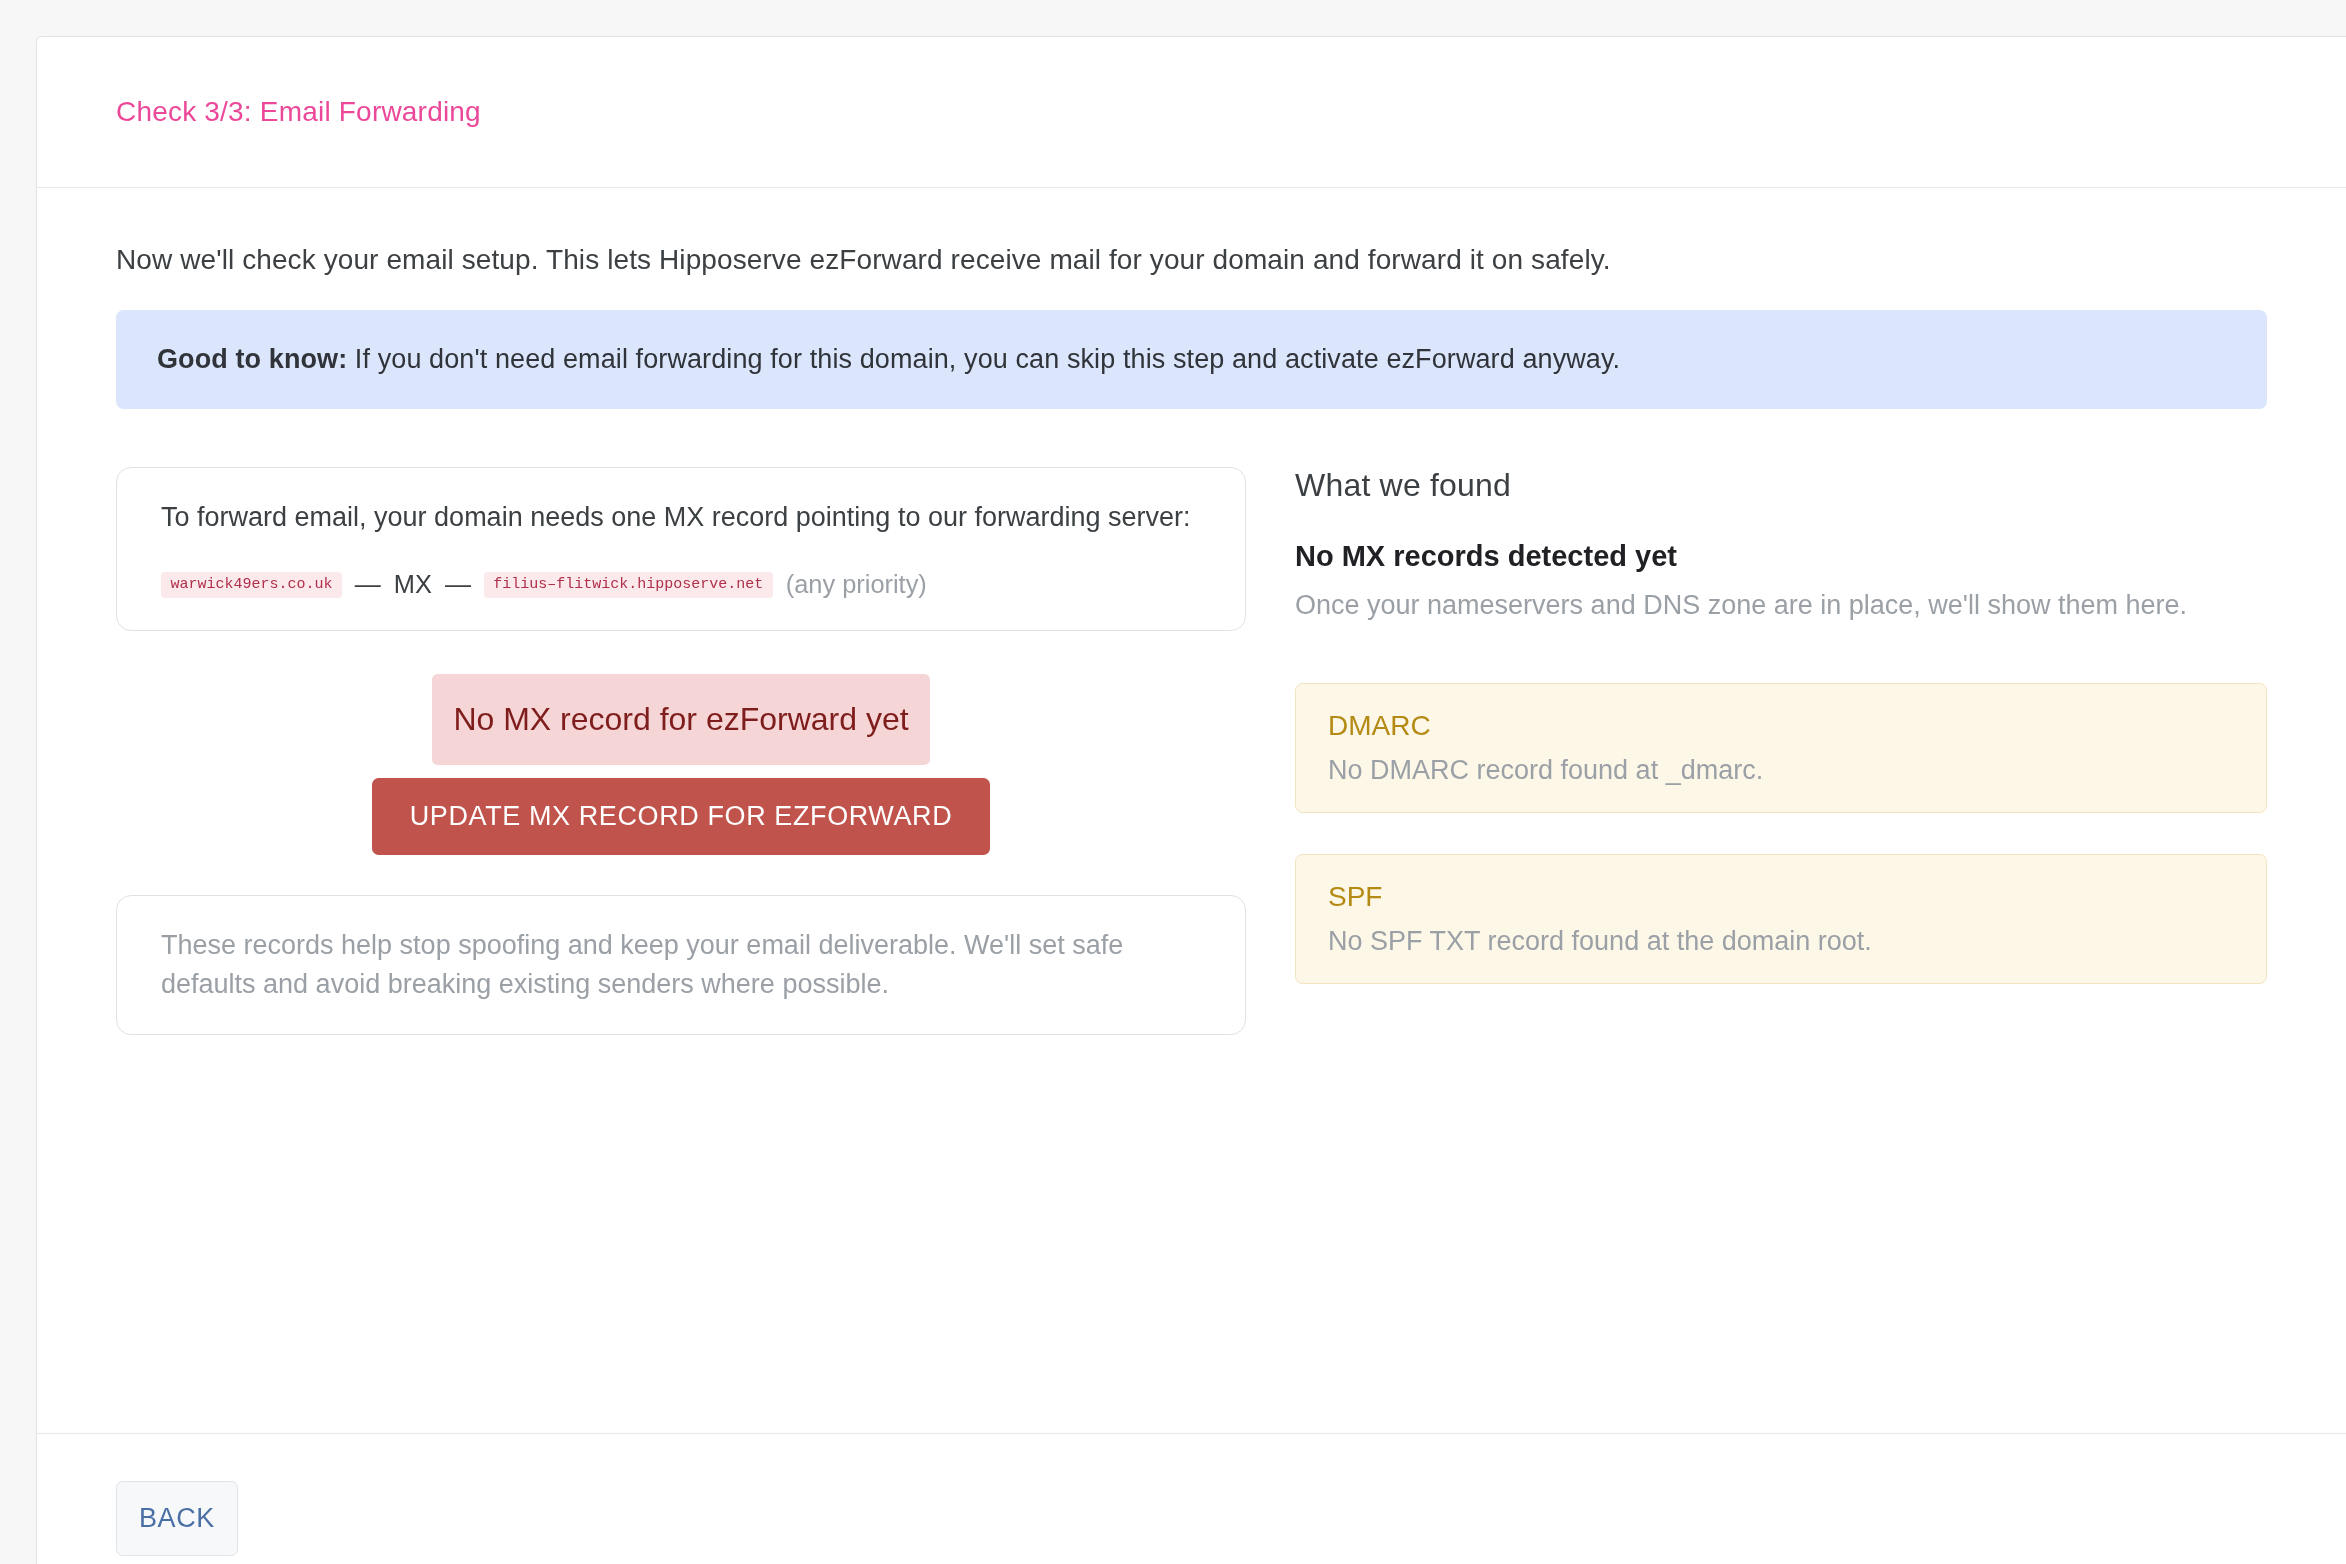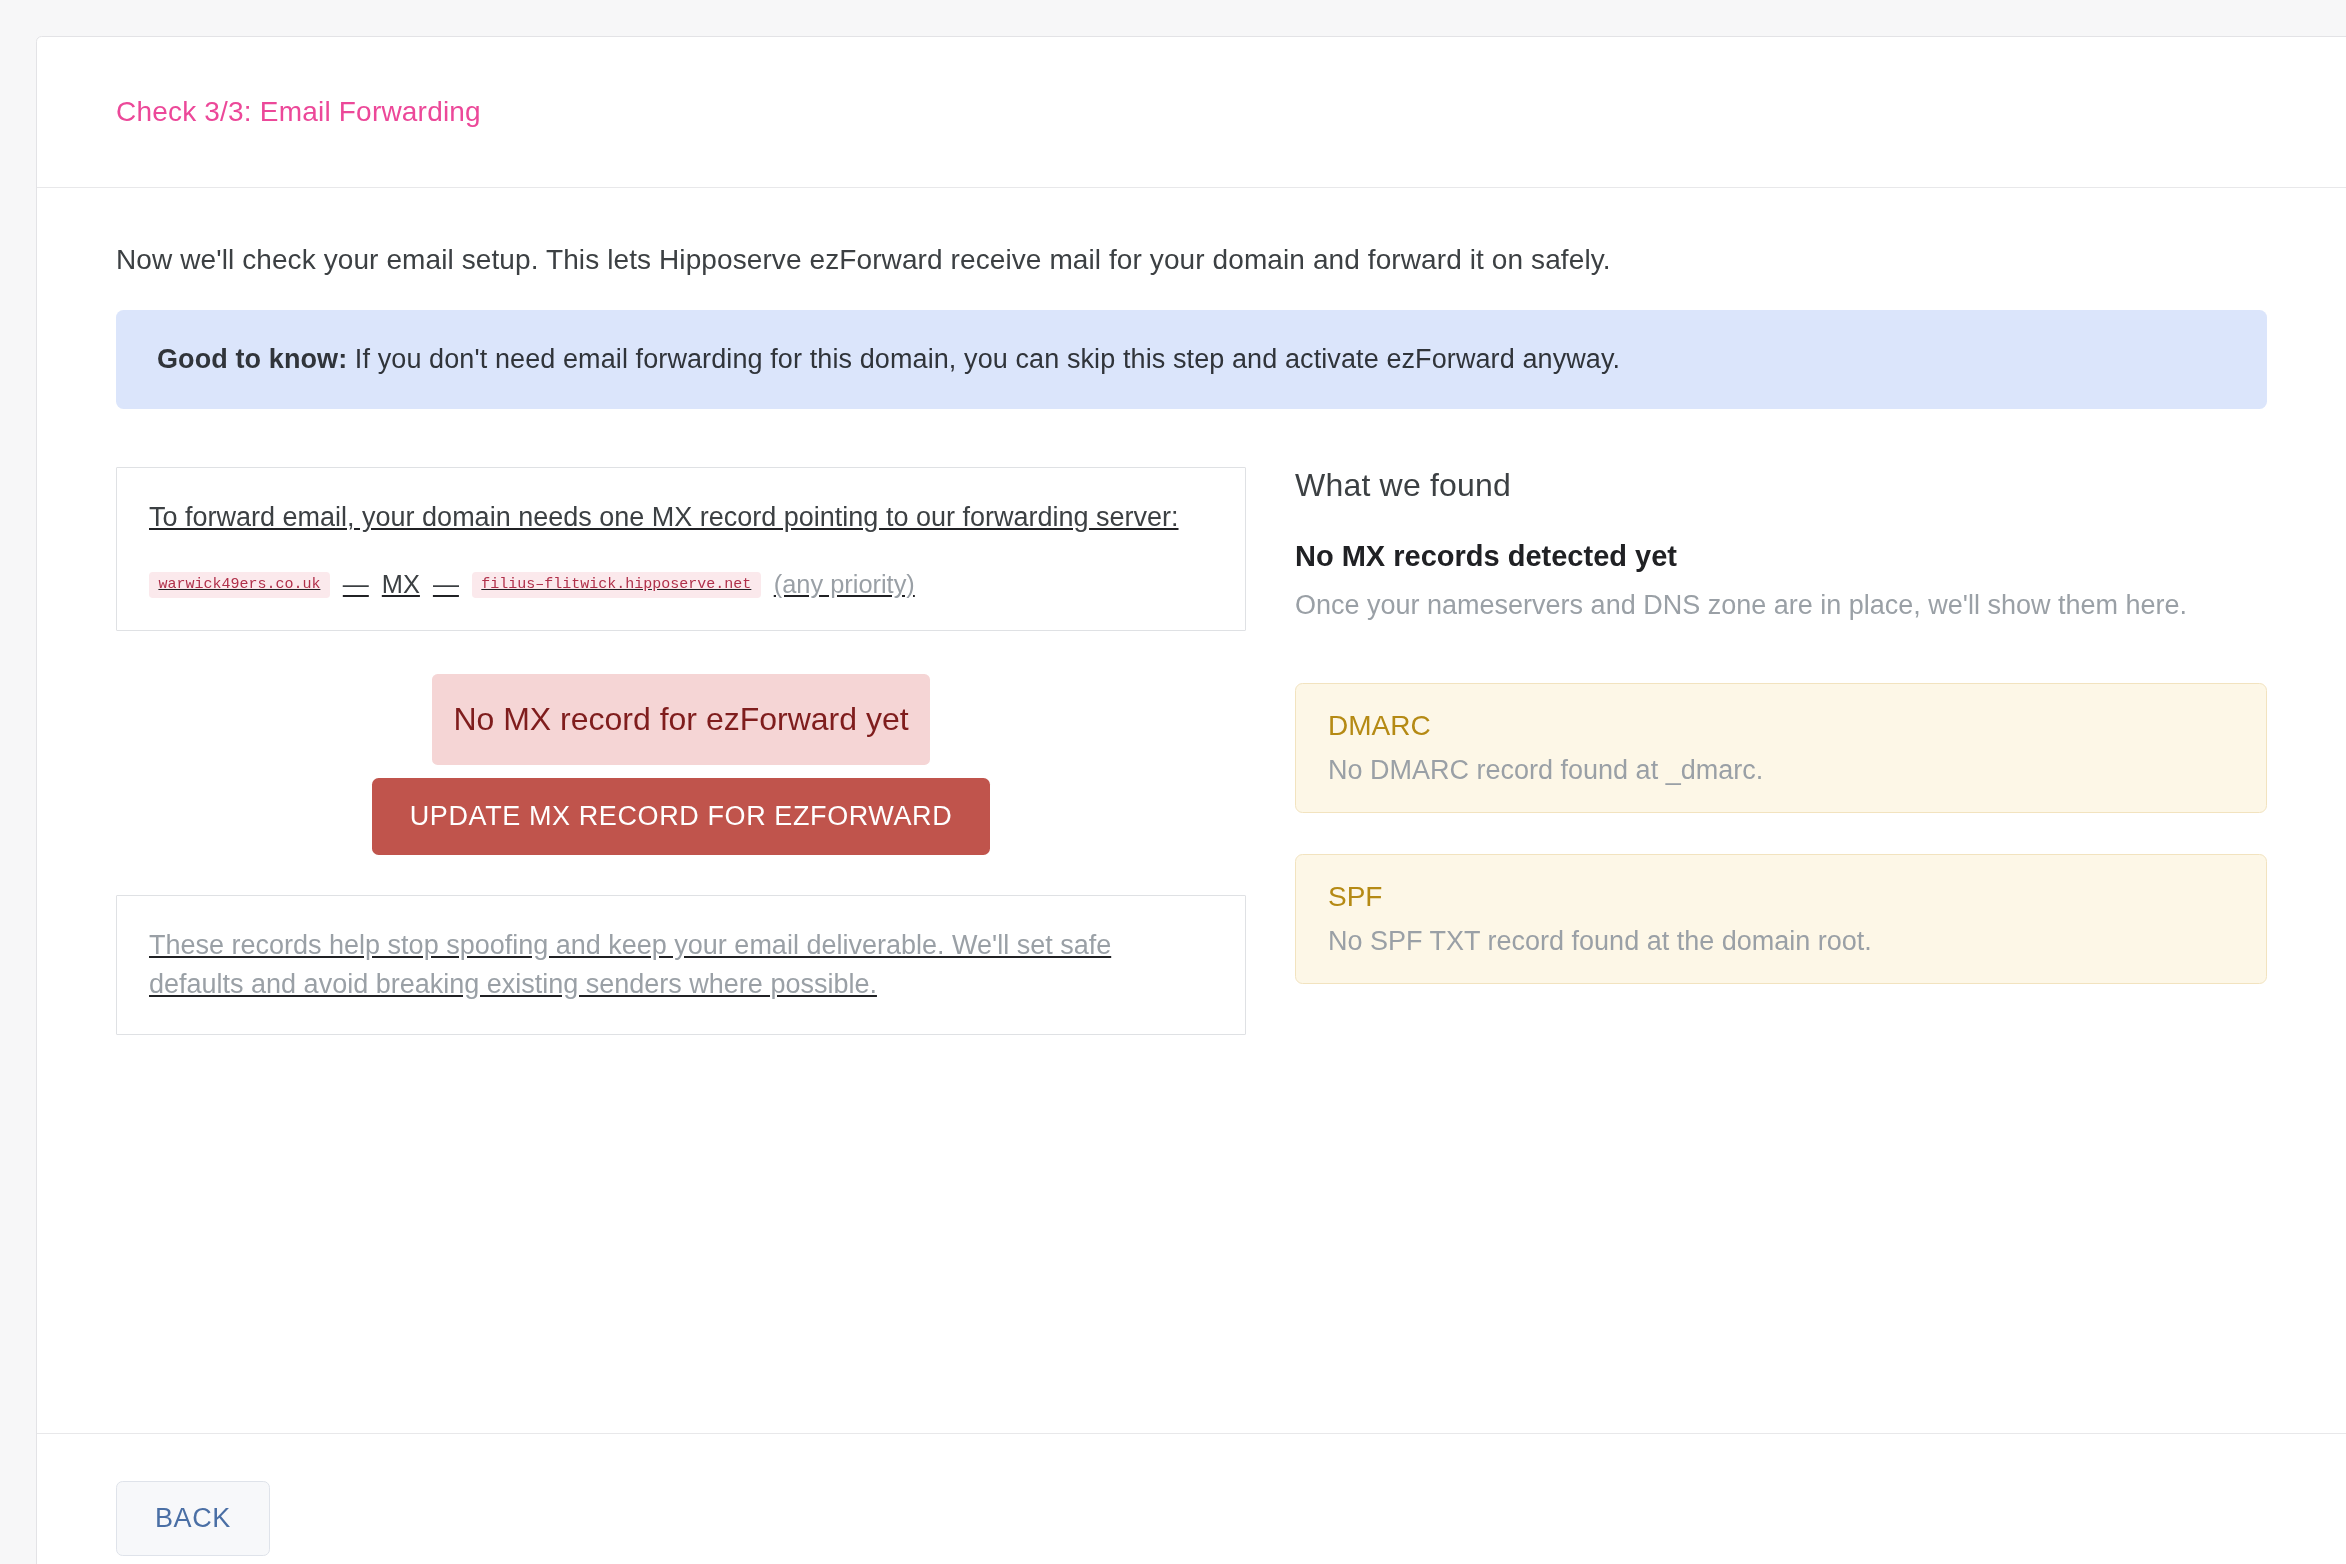--- a/index.html
+++ b/index.html
@@ -67,24 +67,23 @@
   .col-right { flex: 1; }
   .section-title {
     font-size: 32px;
     font-weight: 400;
     color: #3c4043;
     margin: 0 0 36px 0;
     letter-spacing: 0.2px;
   }
   .panel {
     border: 0.9px solid #dfe1e4;
-    border-radius: 1px;
-    padding: 30px 32px;
+    border-radius: 15px;
+    padding: 30px 44px;
     background: #fff;
-    text-decoration: underline;
   }
   .panel p {
     margin: 0;
     font-size: 27px;
     line-height: 1.45;
     color: #3c4043;
   }
   .mono-row {
     margin-top: 32px;
     font-size: 25.4px;
@@ -174,21 +173,21 @@
     justify-content: space-between;
     padding: 0 79px;
   }
   .btn-back {
     background: #f7f8fa;
     color: #4a6fa5;
     border: 0.9px solid #dfe3ea;
     border-radius: 6.6px;
     font-size: 27px;
     letter-spacing: 0.6px;
-    padding: 21px 38px;
+    padding: 21px 22px;
     cursor: pointer;
     font-family: "Liberation Sans", sans-serif;
   }
   .btn-skip {
     background: #fcf0f0;
     color: #4a6fa5;
     border: 0.9px solid #f0d6d6;
     border-radius: 6.6px;
     font-size: 27px;
     letter-spacing: 0.6px;

